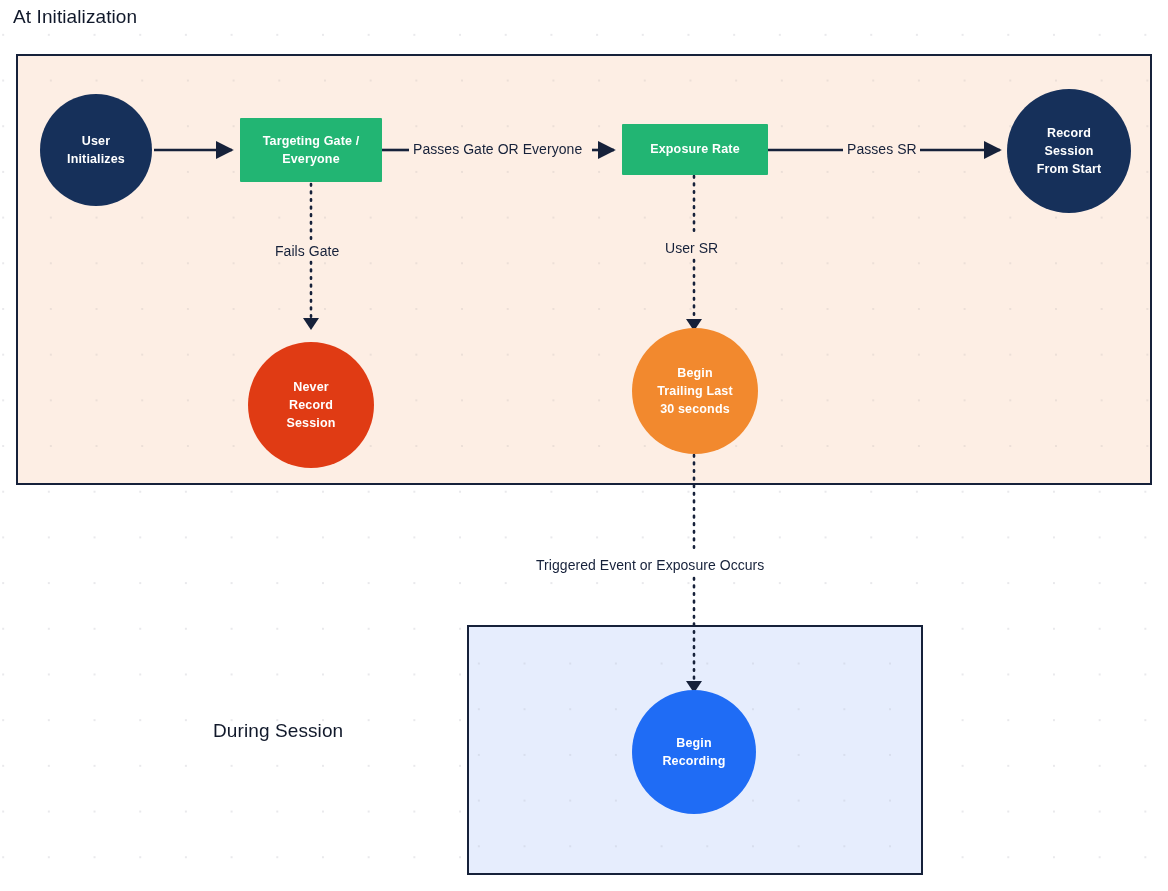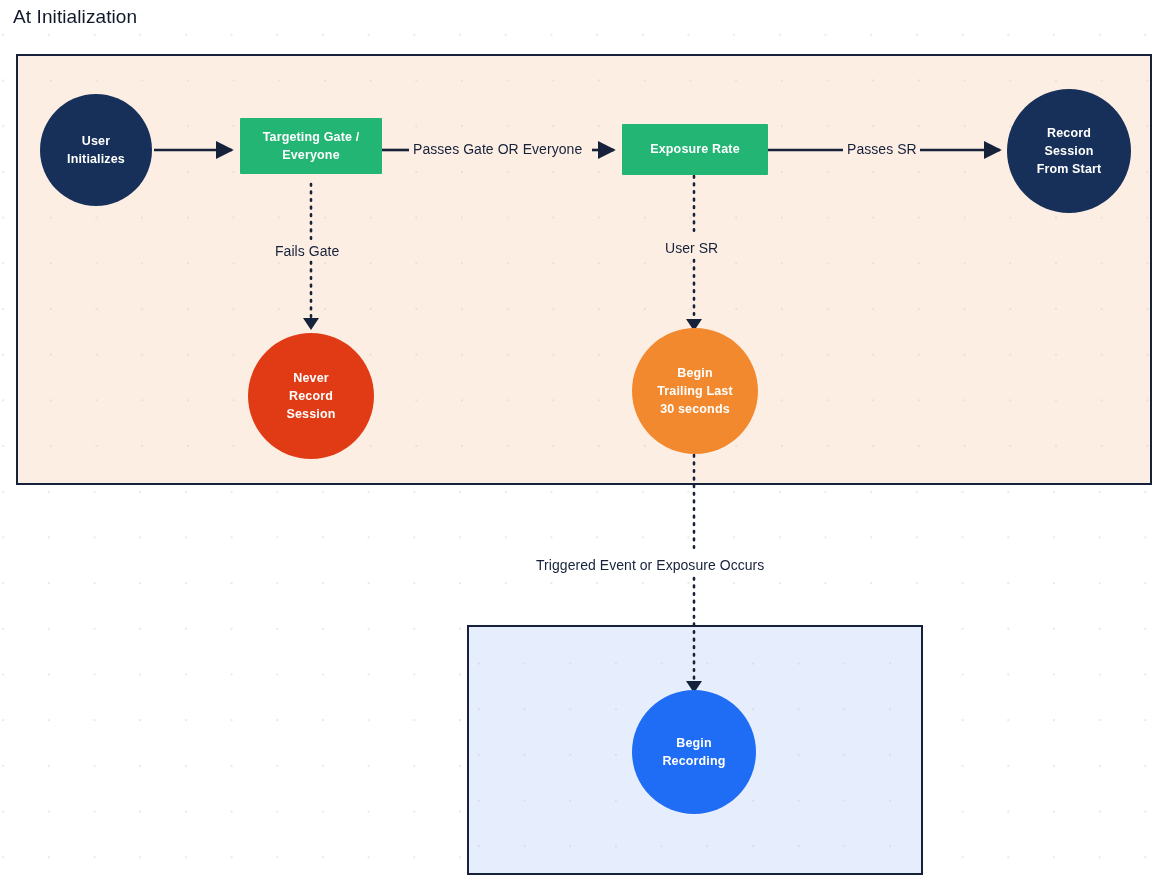--- a/index.html
+++ b/index.html
@@ -71,24 +71,24 @@
     font-weight: 700;
     line-height: 1.45;
     letter-spacing: 0.15px;
     white-space: pre-line;
     z-index: 4;
   }
   .circle { border-radius: 50%; }
   .rect   { border-radius: 1px; }
 
   #node-user      { left: 40px;  top: 94px;  width: 112px; height: 112px; background:#16305a; }
-  #node-gate      { left: 240px; top: 118px; width: 142px; height: 56px;  background:#22b573; }
+  #node-gate      { left: 240px; top: 118px; width: 142px; height: 64px;  background:#22b573; }
   #node-sampling  { left: 622px; top: 124px; width: 146px; height: 51px;  background:#22b573; }
   #node-record    { left: 1007px;top: 89px;  width: 124px; height: 124px; background:#16305a; }
-  #node-never     { left: 248px; top: 333px; width: 126px; height: 126px; background:#e03b14; }
+  #node-never     { left: 248px; top: 342px; width: 126px; height: 126px; background:#e03b14; }
   #node-trailing  { left: 632px; top: 328px; width: 126px; height: 126px; background:#f2892e; }
   #node-beginrec  { left: 632px; top: 690px; width: 124px; height: 124px; background:#1f6cf5; }
 
   
   .edge-label {
     position: absolute;
     font-size: 14px;
     color: #16213a;
     white-space: nowrap;
     z-index: 5;
@@ -115,20 +115,21 @@
 <div id="canvas">
 
   <div class="lane" id="lane-init">
     <div class="dots"></div>
   </div>
   <div class="lane" id="lane-during">
     <div class="dots"></div>
   </div>
 
   <div class="section-title" id="title-init">At Initialization</div>
+  <div class="section-title" id="title-during">During Session</div>
 
   <svg id="edges" viewBox="0 0 1168 891" xmlns="http://www.w3.org/2000/svg">
     <defs>
       <marker id="arrow" viewBox="0 0 10 10" refX="9" refY="5" markerWidth="7" markerHeight="7" orient="auto-start-reverse">
         <path d="M 0 0 L 10 5 L 0 10 z" fill="#16213a"></path>
       </marker>
       <marker id="arrow-down" viewBox="0 0 10 10" refX="5" refY="5" markerWidth="7" markerHeight="7" orient="auto-start-reverse">
         <path d="M 0 0 L 10 5 L 0 10 z" fill="#16213a"></path>
       </marker>
     </defs>

